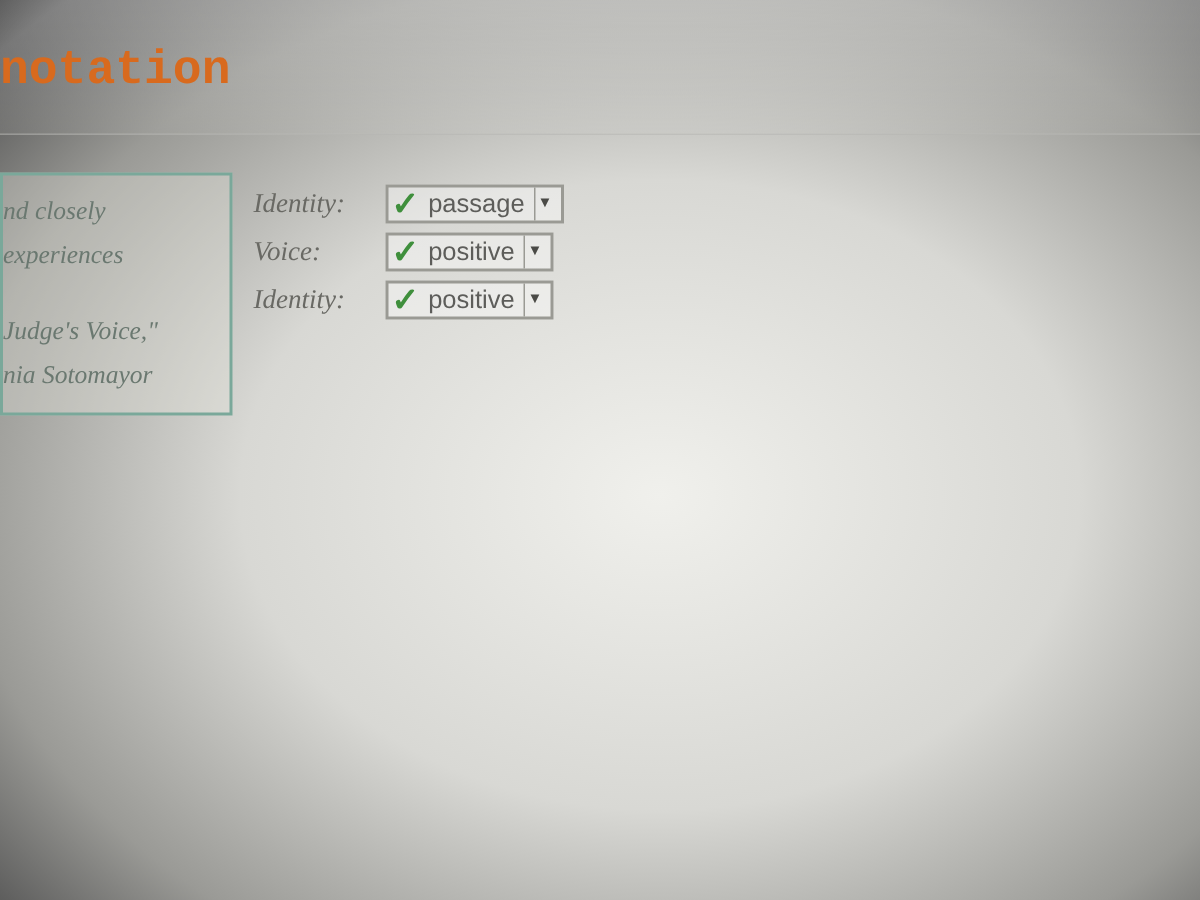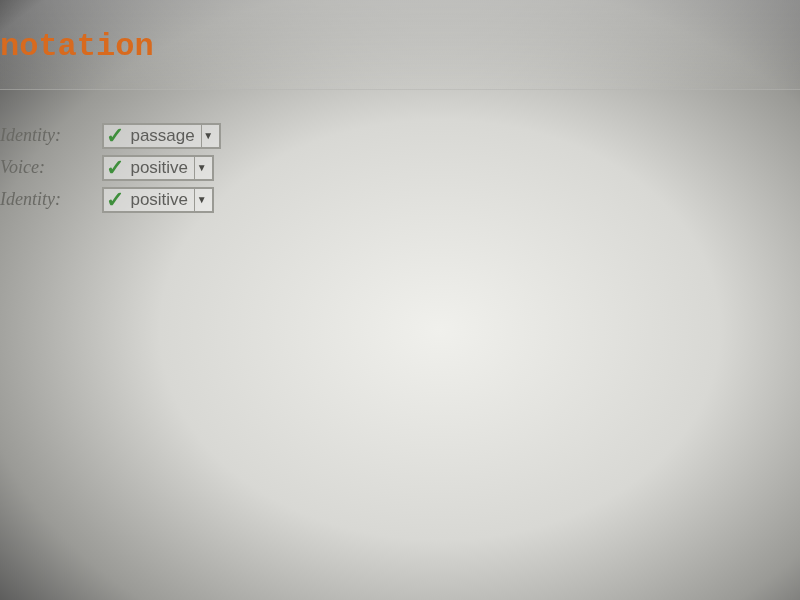--- a/index.html
+++ b/index.html
@@ -58,21 +58,21 @@
     .instruction {
       margin-bottom: 10px;
     }
     .answer-row {
       font-style: italic;
       font-family: Georgia, serif;
       font-size: 18px;
       color: #696964;
       margin: 6px 0;
       display: flex;
-      gap: 20px;
+      gap: 6px;
     }
     .answer-label {
       min-width: 82px;
       display: inline-block;
     }
     .dropdown {
       display: inline-flex;
       align-items: center;
       border: 2px solid #9a9a94;
       background: rgba(255,255,255,0.4);
@@ -109,20 +109,27 @@
     }
   </style>
 </head>
 <body>
 
 <div class="header-bar">
   <div class="title">notation</div>
 </div>
 
 <div class="content">
+  <div class="passage-box">
+    <div class="passage-line">nd closely</div>
+    <div class="passage-line">experiences</div>
+    <div style="height:22px"></div>
+    <div class="passage-line">Judge's Voice,"</div>
+    <div class="passage-line">nia Sotomayor</div>
+  </div>
 
   <div class="question-area">
 
     <div class="answer-row">
       <span class="answer-label">Identity:</span>
       <span class="dropdown">
         <span class="check">✓</span>
         <span class="dd-value">passage</span>
         <span class="dd-arrow">
             <span class="tri">▼</span>

